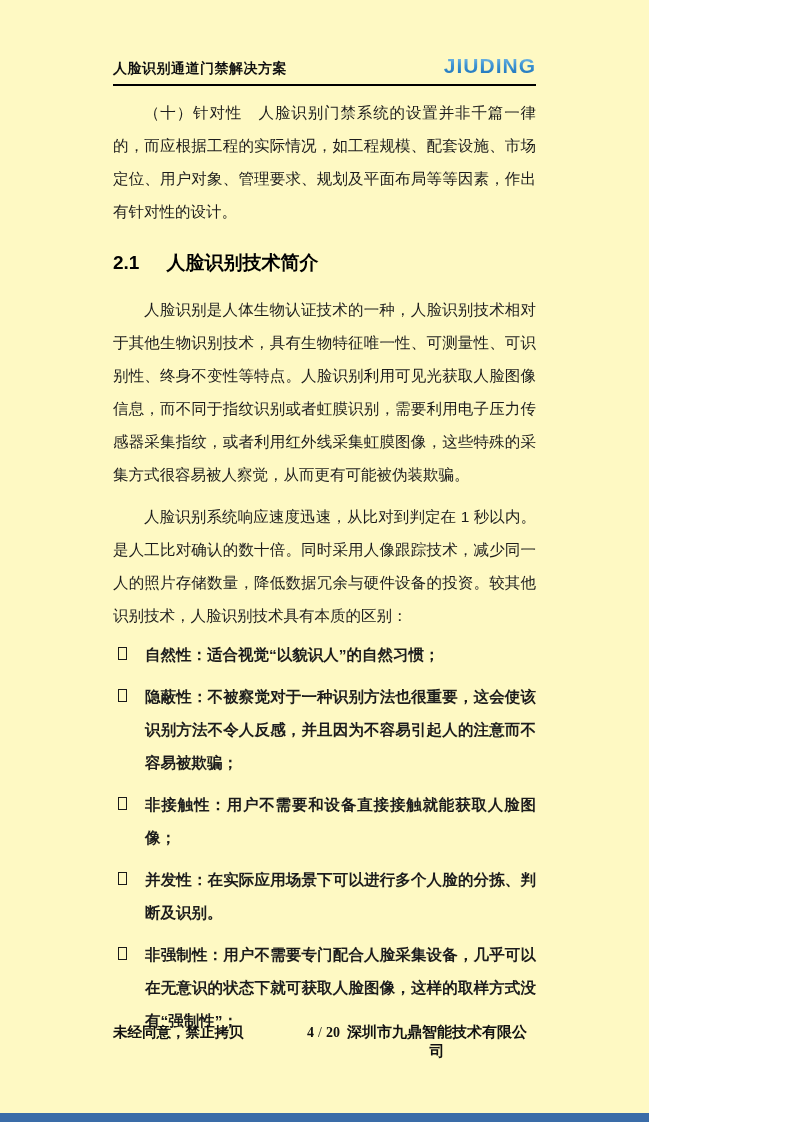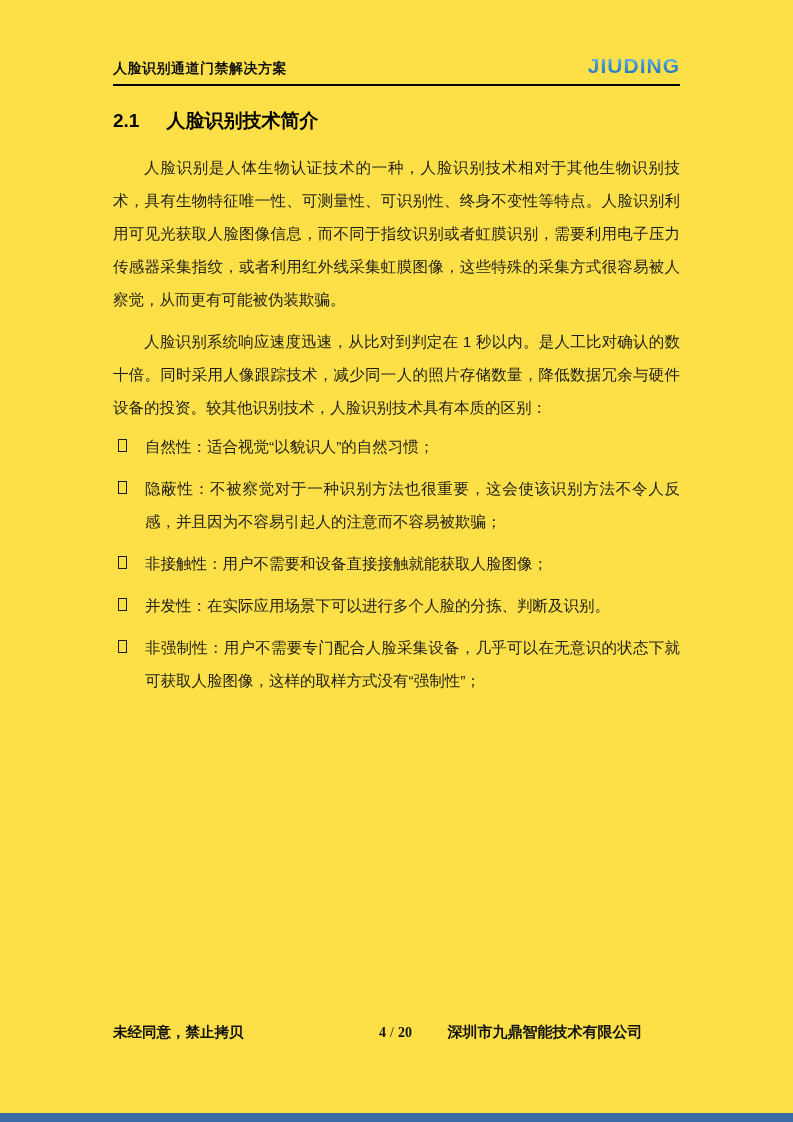--- a/index.html
+++ b/index.html
@@ -1,21 +1,21 @@
 <!DOCTYPE html>
 <html><head>
 <meta charset="utf-8">
 <style>
   * { margin: 0; padding: 0; box-sizing: border-box; }
   html, body { background: #ffffff; }
   .page {
     position: relative;
-    width: 793px;
+    width: 649px;
     height: 1122px;
-    background: #fde047;
+    background: #fef9c3;
     overflow: hidden;
     font-family: "Liberation Sans", "DejaVu Sans", sans-serif;
     color: #1a1a1a;
   }
   
   .header {
     margin: 55px 113px 0 113px;
     display: flex;
     justify-content: space-between;
     align-items: flex-end;
@@ -67,20 +67,21 @@
   }
   .h2 .h-num { margin-right: 27px; }
   .para.p3 { margin-top: 17px; }
   .para.p4 { margin-top: 9px; }
   
   .bullet-list { margin-top: 6px; list-style: none; }
   .bullet-item {
     display: flex;
     align-items: flex-start;
     margin-bottom: 9px;
+    font-weight: bold;
   }
   .bullet-box {
     flex: 0 0 auto;
     width: 9px;
     height: 13px;
     border: 1.5px solid #1a1a1a;
     margin: 9px 0 0 5px;
   }
   .bullet-text {
     margin-left: 18px;
@@ -117,20 +118,21 @@
 
 <div class="page">
 
   <div class="header">
     <div class="header-title">人脸识别通道门禁解决方案</div>
     <div class="logo">JIUDING</div>
   </div>
 
   <div class="content">
 
+    <p class="para p2">（十）针对性　人脸识别门禁系统的设置并非千篇一律的，而应根据工程的实际情况，如工程规模、配套设施、市场定位、用户对象、管理要求、规划及平面布局等等因素，作出有针对性的设计。</p>
 
 
     <div class="h2">
       <span class="h-num">2.1</span><span>人脸识别技术简介</span>
     </div>
 
     <p class="para p3">人脸识别是人体生物认证技术的一种，人脸识别技术相对于其他生物识别技术，具有生物特征唯一性、可测量性、可识别性、终身不变性等特点。人脸识别利用可见光获取人脸图像信息，而不同于指纹识别或者虹膜识别，需要利用电子压力传感器采集指纹，或者利用红外线采集虹膜图像，这些特殊的采集方式很容易被人察觉，从而更有可能被伪装欺骗。</p>
     <p class="para p4">人脸识别系统响应速度迅速，从比对到判定在 1 秒以内。是人工比对确认的数十倍。同时采用人像跟踪技术，减少同一人的照片存储数量，降低数据冗余与硬件设备的投资。较其他识别技术，人脸识别技术具有本质的区别：</p>
 
     <ul class="bullet-list">

